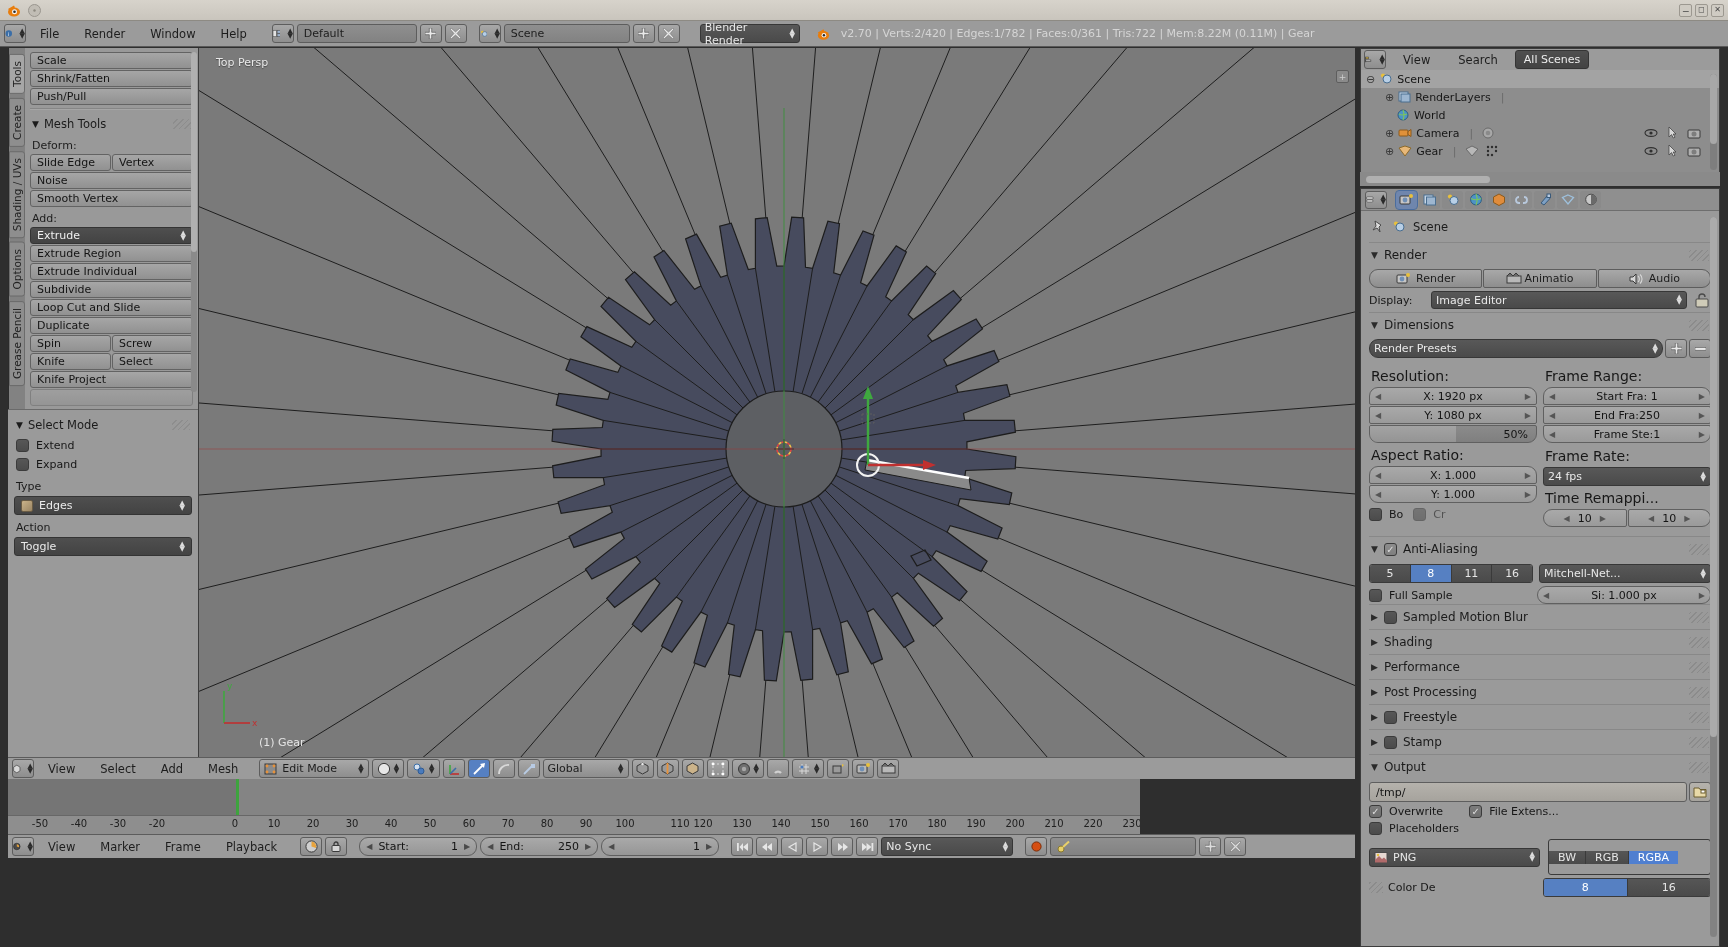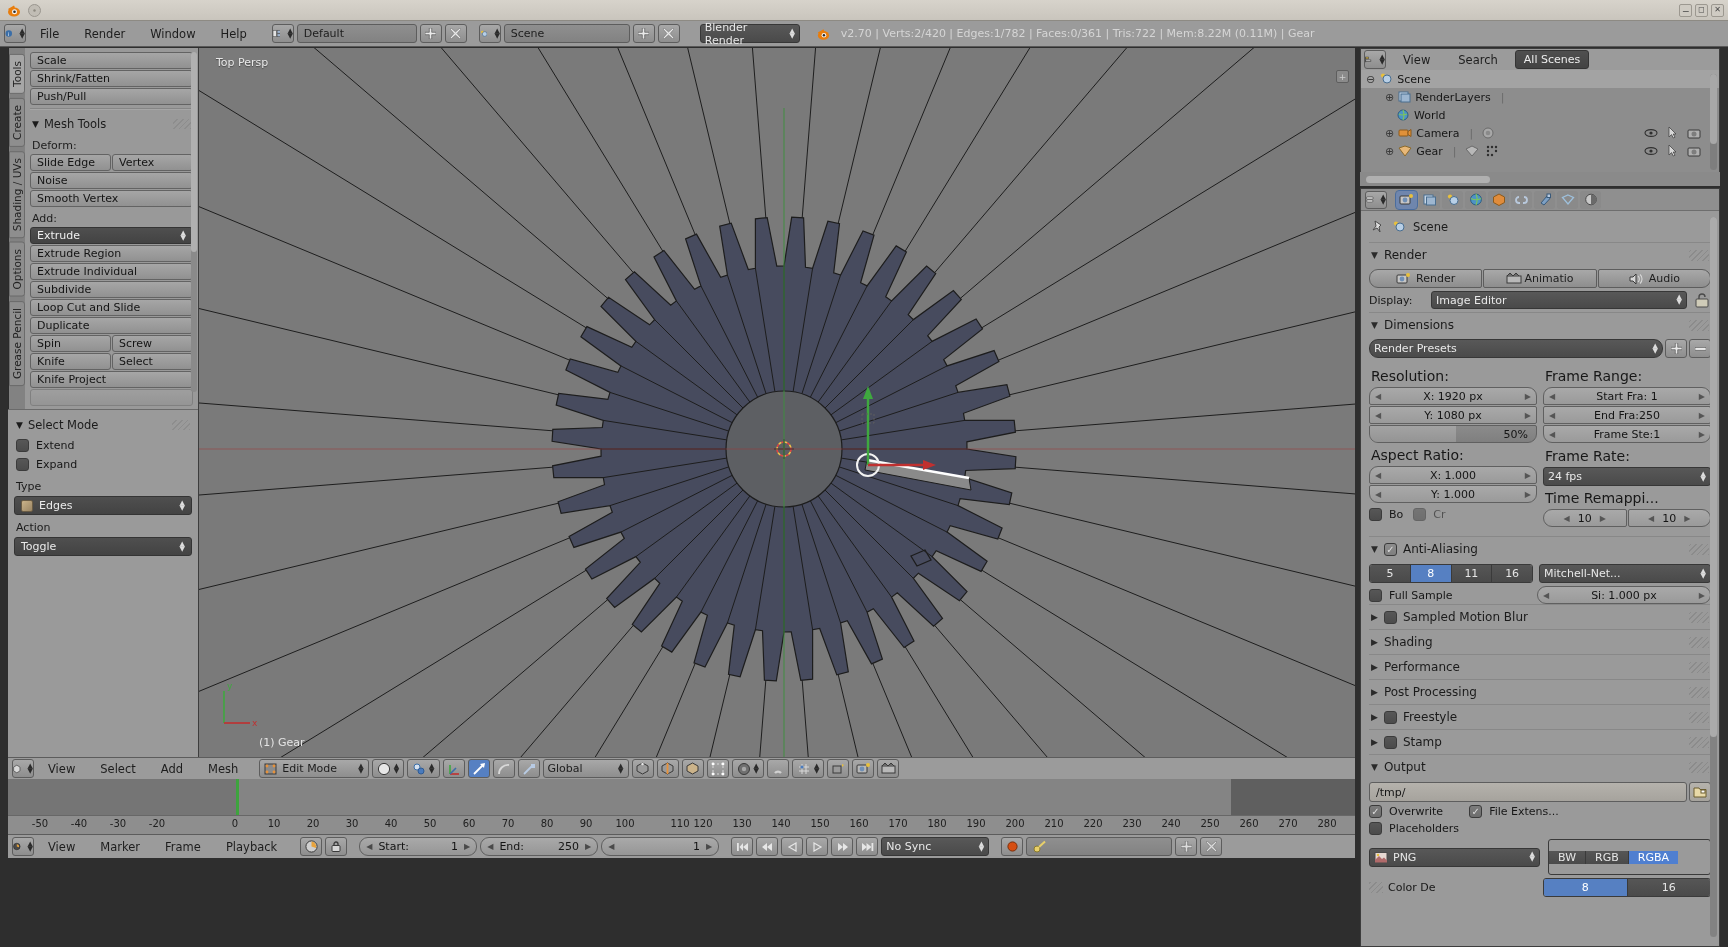--- a/index.html
+++ b/index.html
@@ -127,21 +127,21 @@
 
   
   .vpheader {
     position:absolute; left:8px; top:757px; width:1347px; height:22px;
     background:#9b9b9b; display:flex; align-items:center; gap:3px; padding:0 4px;
     border-top:1px solid #5c5c5c;
   }
 
   
   .timeline {
-    position:absolute; left:8px; top:779px; width:1347px; height:55px;
+    position:absolute; left:8px; top:779px; width:1132px; height:55px;
     background:#6f6f6f; overflow:hidden;text-decoration:underline;
   }
   .tl-track { position:absolute; left:0; top:0; width:1347px; height:36px; background:#757575;}
   .tl-range { position:absolute; left:228px; top:0; width:995px; height:36px; background:#848484;}
   .tl-after { position:absolute; left:1223px; top:0; width:124px; height:36px; background:#5f5f5f;}
   .tl-playhead { position:absolute; left:228px; top:0; width:3px; height:36px; background:#3ea33e;}
   .tl-ruler { position:absolute; left:0; top:36px; width:1347px; height:19px;
      background:#8e8e8e; border-top:1px solid #676767;}
   .tick { position:absolute; top:2px; font-size:10px; color:#202020; transform:translateX(-50%); }
 
@@ -808,21 +808,21 @@
           <polygon points="7,1 7,9 12,5" fill="#e6e6e6"></polygon>
         </svg>
     </div>
     <div class="btn icon-btn">
       <svg width="13" height="10" viewBox="0 0 13 10">
           <polygon points="1,1 1,9 6,5" fill="#e6e6e6"></polygon>
           <polygon points="5.5,1 5.5,9 10.5,5" fill="#e6e6e6"></polygon>
           <rect x="10.5" y="1" width="1.8" height="8" fill="#e6e6e6"></rect>
         </svg>
     </div>
-    <div class="dd dark" style="width:108px">
+    <div class="dd dark" style="width:132px">
       <span>No Sync</span>
       <span class="spinner" style="margin-left:auto;color:#ddd">▲<br>▼</span>
     </div>
     <div style="width:6px"></div>
     <div class="btn icon-btn">
       <svg width="13" height="13" viewBox="0 0 13 13">
           <circle cx="6.5" cy="6.5" r="4.6" fill="#d64e11" stroke="#7a2d09"></circle>
         </svg>
     </div>
     <div class="txtfield" style="width:146px;justify-content:flex-start">

